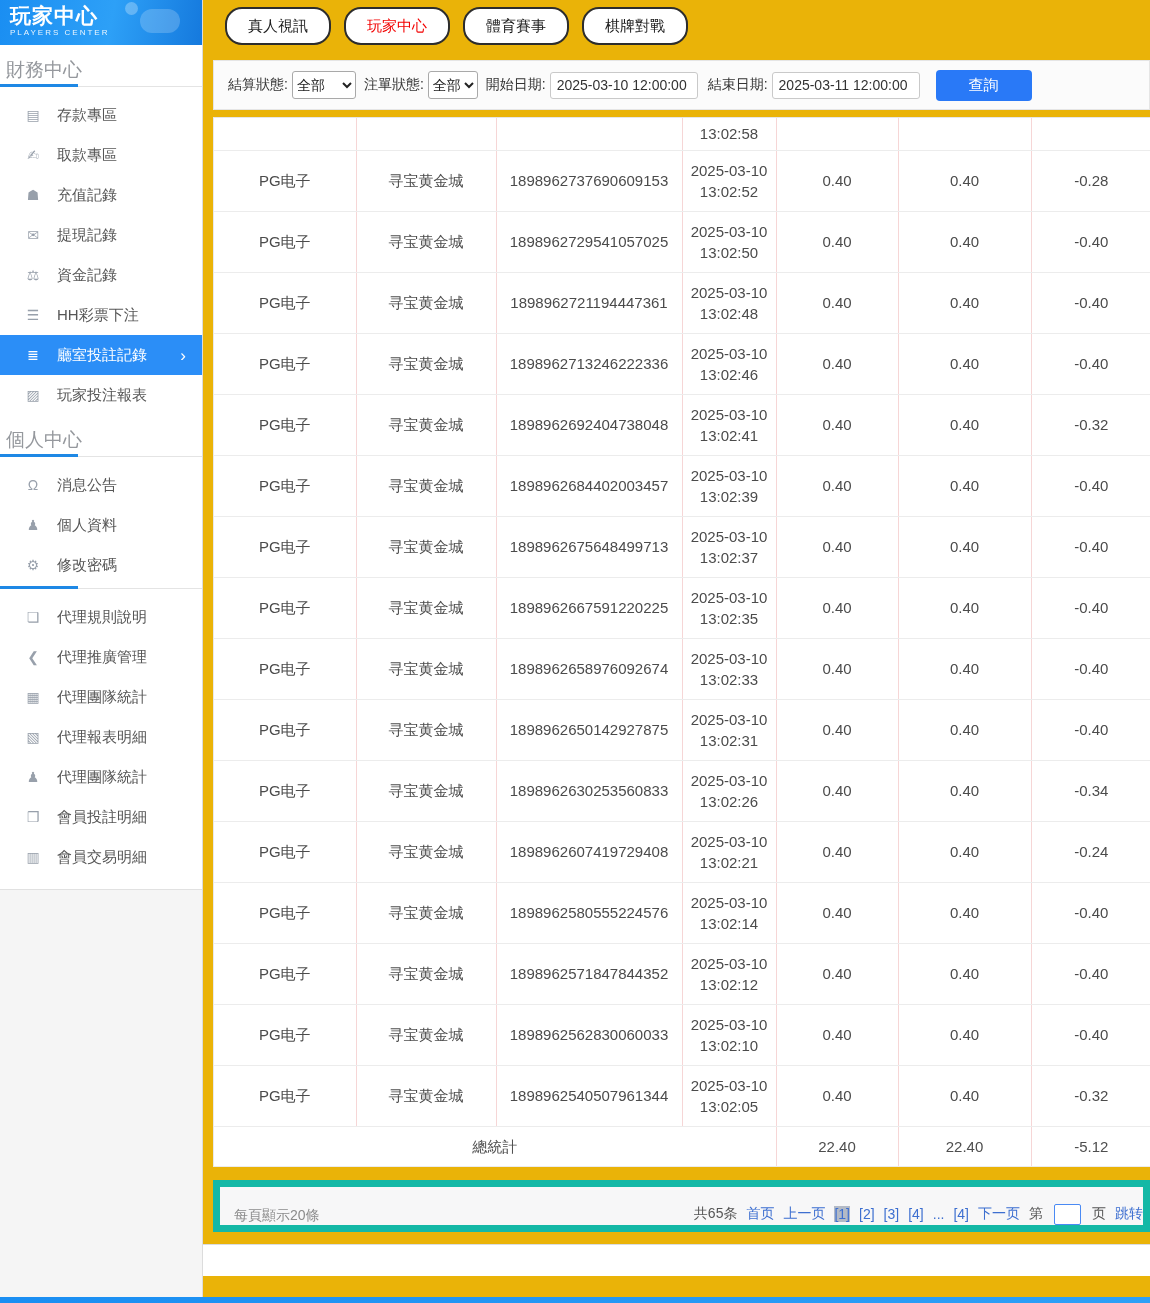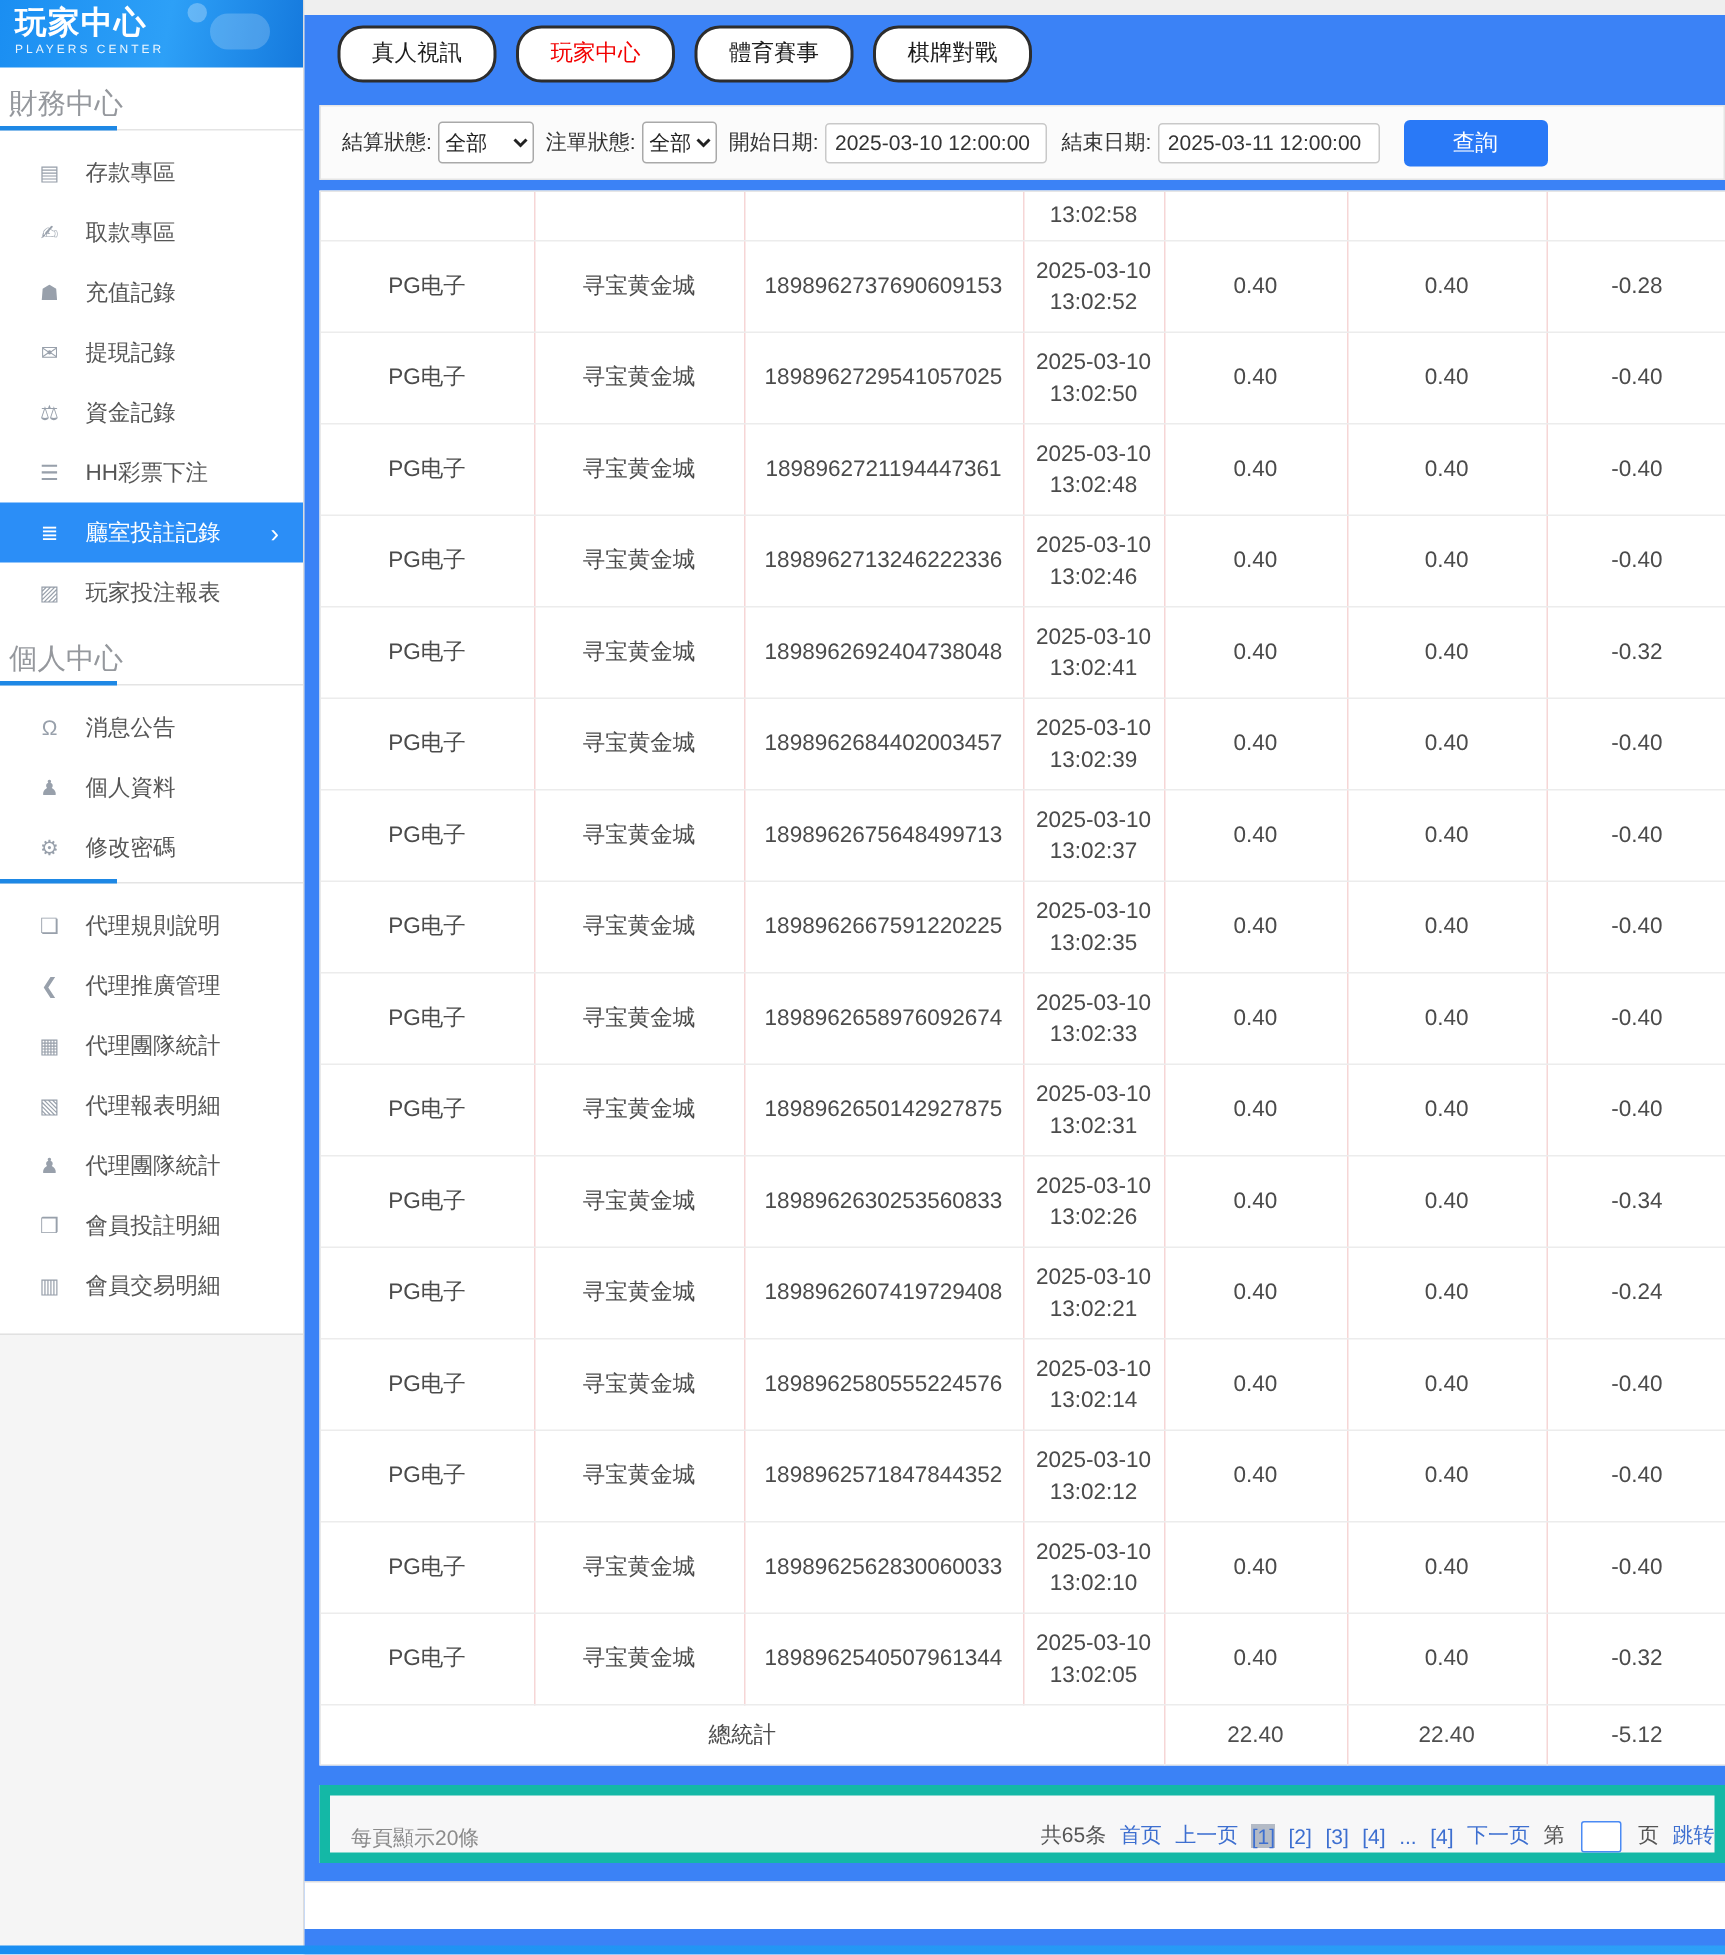--- a/index.html
+++ b/index.html
@@ -25,21 +25,21 @@
   .side-items { padding-top:8px; }
   .side-item { height:40px; display:flex; align-items:center; padding-left:24px; cursor:pointer; position:relative; }
   .si-icon { width:18px; text-align:center; font-size:14px; color:#98a0ab; margin-right:15px; flex:0 0 18px; }
   .si-label { font-size:15px; color:#565656; }
   .side-item.active { background:#2b8ef7; }
   .side-item.active .si-icon, .side-item.active .si-label { color:#fff; }
   .si-chevron { margin-left:auto; margin-right:16px; color:#fff; font-size:17px; line-height:17px; }
   .sidebar-filler { flex:1; background:#f5f5f5; border-top:1px solid #e1e1e1; margin-top:12px; }
 
   
-  .main { flex:1; background:#3b82f6; position:relative;margin-top:10px; }
+  .main { flex:1; background:#eab308; position:relative; }
   .tabs { padding:7px 0 0 22px; display:flex; gap:13px; height:45px; }
   .tab { border:2px solid #2d2d2d; border-radius:17px; background:#fff; padding:4px 21px; font-size:15px; color:#1c1c1c; line-height:20px; cursor:pointer; white-space:nowrap; }
   .tab.active { color:#f20000; }
 
   .filter-panel { margin:15px 0 0 10px; width:937px; height:50px; background:#fbfbfb; border:1px solid #e5e5e5; display:flex; align-items:center; padding-left:14px; }
   .f-label { font-size:14px; color:#333; margin-right:4px; white-space:nowrap; }
   .filter-select { height:28px; border:1px solid #a9a9a9; border-radius:3px; background:#fff; font-size:14px; color:#222; margin-right:8px; }
   .sel-settle { width:64px; }
   .sel-order { width:50px; }
   .date-input { width:148px; height:27px; border:1px solid #c9c9c9; border-radius:3px; font-size:14px; color:#333; padding:0 4px 0 6px; margin-right:10px; background:#fff; }

